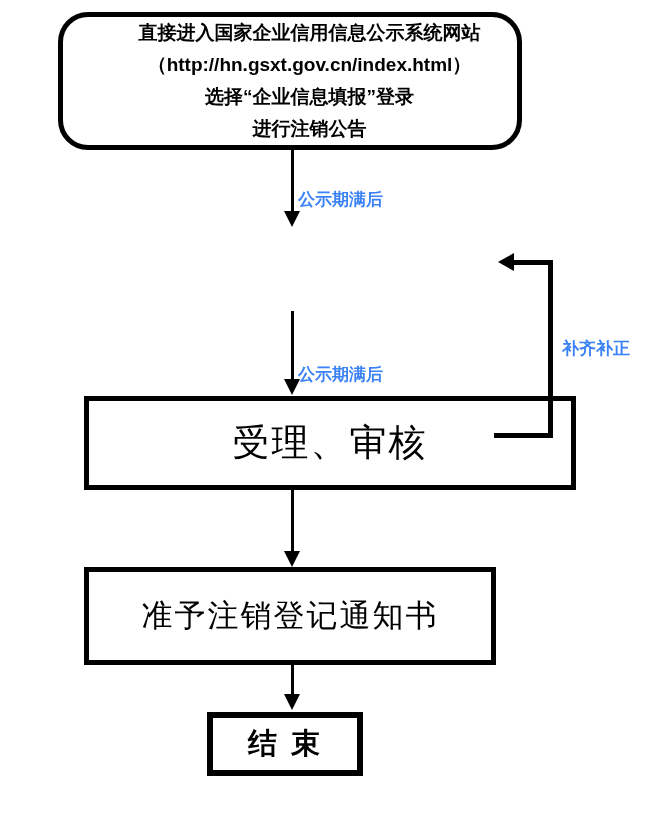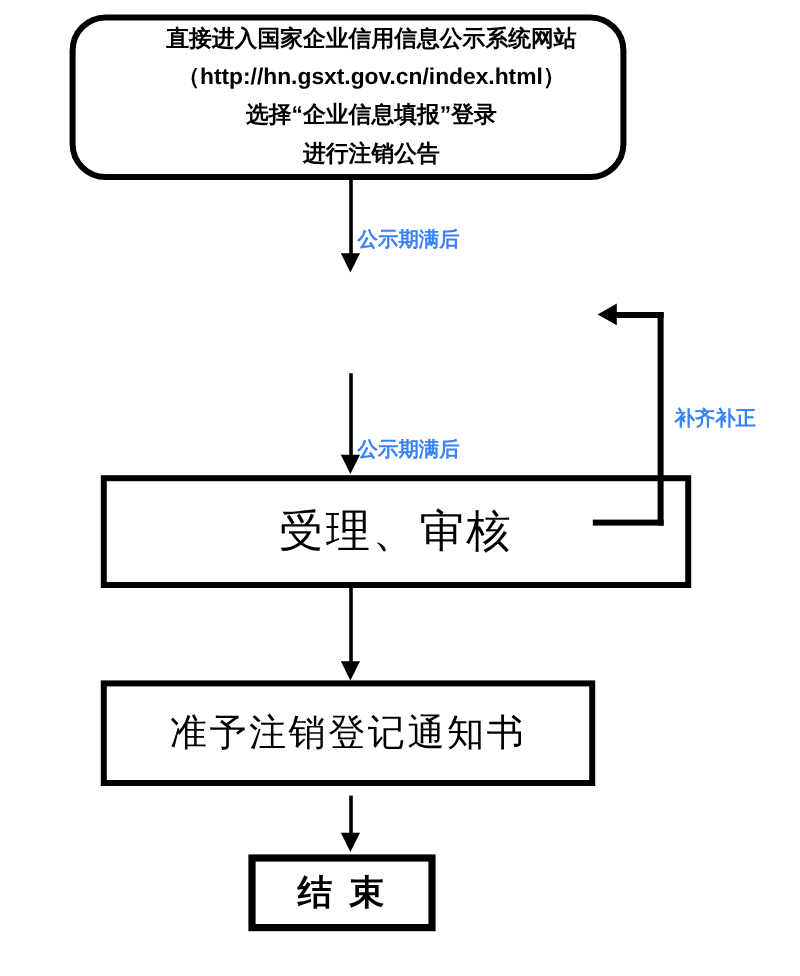--- a/index.html
+++ b/index.html
@@ -42,21 +42,21 @@
     position: absolute;
     border: 5px solid #000000;
     background: #ffffff;
     box-sizing: border-box;
     display: flex;
     justify-content: center;
     align-items: center;
   }
   .box-submit  { left: 84px;  top: 227px; width: 412px; height: 85px; }
   .box-review  { left: 84px;  top: 396px; width: 492px; height: 94px; }
-  .box-notice  { left: 84px;  top: 567px; width: 412px; height: 88px; align-items: center; }
+  .box-notice  { left: 84px;  top: 567px; width: 412px; height: 98px; align-items: center; }
   .box-end     { left: 207px; top: 712px; width: 156px; height: 64px; border-width: 6px; }
   .box-label {
     font-family: "DejaVu Serif", "Liberation Serif", serif;
     font-size: 37px;
     letter-spacing: 2px;
     white-space: nowrap;
     color: #000000;
   }
   .box-notice .box-label { font-size: 31px; }
   .box-end .box-label { font-size: 29px; font-weight: bold; }

